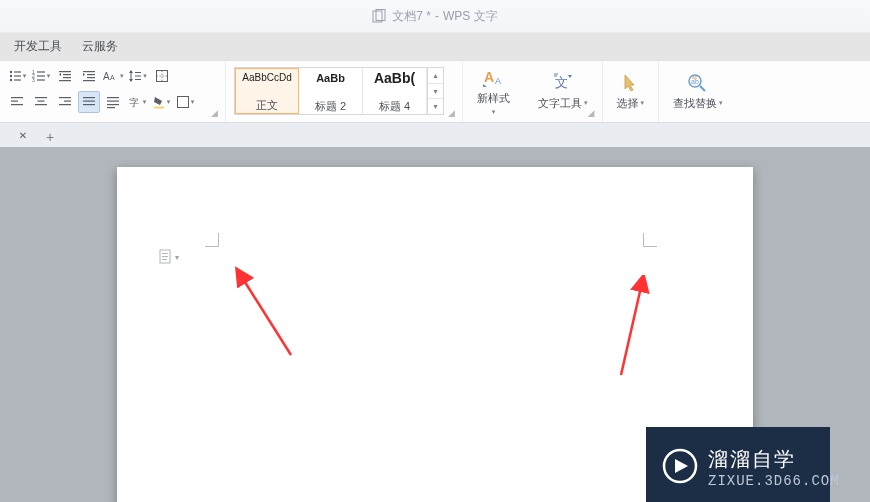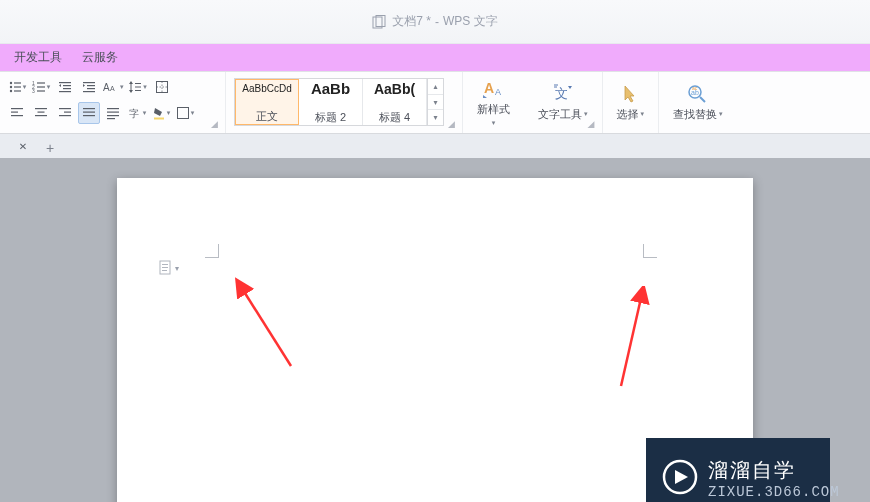--- a/index.html
+++ b/index.html
@@ -6,36 +6,36 @@
     body {
       width: 870px;
       height: 502px;
       font-family: "Microsoft YaHei", Arial, sans-serif;
       font-size: 12px;
       background: #fff;
       overflow: hidden;
       position: relative;
     }
     .titlebar {
-      height: 44px;
+      height: 33px;
       background: linear-gradient(#f8f9fb, #f2f4f7);
       display: flex;
       align-items: center;
       justify-content: center;
       color: #9aa0ad;
       font-size: 12px;
       border-bottom: 1px solid #e8eaee;
     }
     .titlebar .title-icon {
       margin-right: 6px;
       display: inline-flex;
     }
     .tabs-menu {
       height: 28px;
-      background: #f0abfc;
+      background: #e5e5e5;
       border-bottom: 1px solid #e0e2e6;
       display: flex;
       align-items: center;
       padding-left: 14px;
       gap: 20px;
     }
     .tabs-menu span {
       color: #4a4f58;
       font-size: 12px;
       cursor: pointer;
@@ -433,21 +433,21 @@
     <div class="launcher">◢</div>
   </div>
 
   <div class="ribbon-group" style="padding:6px 18px 2px 8px;">
     <div class="styles-gallery">
       <div class="style-item selected">
         <div class="preview" style="font-size:10px;">AaBbCcDd</div>
         <div class="name">正文</div>
       </div>
       <div class="style-item">
-        <div class="preview" style="font-size:15px;font-weight:700;">AaBb</div>
+        <div class="preview" style="font-size:11px;font-weight:700;">AaBb</div>
         <div class="name">标题 2</div>
       </div>
       <div class="style-item">
         <div class="preview" style="font-size:14px;font-weight:700;">AaBb(</div>
         <div class="name">标题 4</div>
       </div>
       <div class="gallery-scroll">
         <div>▴</div>
         <div>▾</div>
         <div>▾</div>

